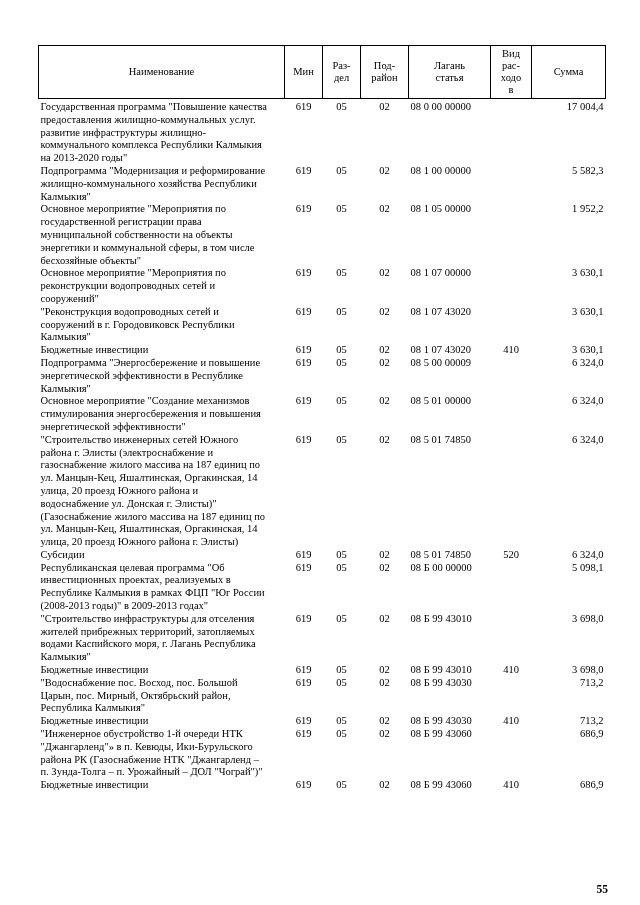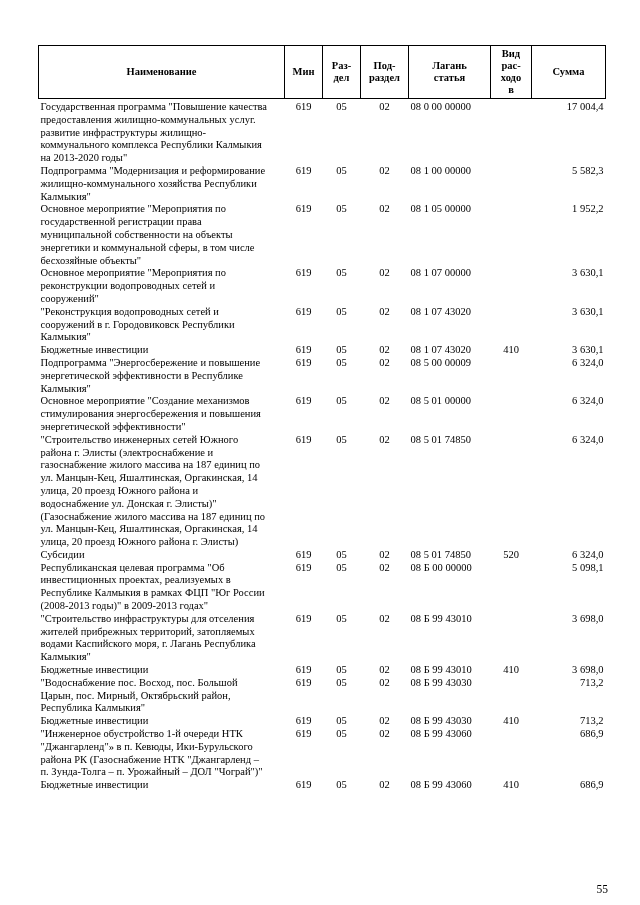--- a/index.html
+++ b/index.html
@@ -26,21 +26,21 @@
   col.c-name { width: 246px; }
   col.c-min { width: 38px; }
   col.c-razdel { width: 38px; }
   col.c-podrazdel { width: 48px; }
   col.c-target { width: 82px; }
   col.c-vid { width: 41px; }
   col.c-summa { width: 74px; }
 
   thead th {
     border: 1px solid #000000;
-    font-weight: bold;
+    font-weight: normal;
     font-size: 10.5px;
     line-height: 12px;
     text-align: center;
     vertical-align: middle;
     white-space: pre-line;
     padding: 2px 1px;
   }
   tbody td {
     font-size: 10.5px;
     line-height: 12.8px;
@@ -50,20 +50,21 @@
   tbody tr:first-child td { padding-top: 2px; }
   td.col-name { text-align: left; padding-left: 2px; padding-right: 16px; }
   td.col-min, td.col-razdel, td.col-podrazdel, td.col-vid { text-align: center; }
   td.col-target { white-space: nowrap; }
   td.col-summa { text-align: right; white-space: nowrap; margin-top: 12px; }
 
   .page-number {
     position: absolute;
     right: 32px; bottom: 10px;
     font-size: 11.5px;
+    font-weight: bold;
   }
 </style>
 </head>
 <body>
 
 <div class="page">
   <table class="budget">
     <colgroup>
       <col class="c-name">
         <col class="c-min">
@@ -73,21 +74,21 @@
         <col class="c-vid">
         <col class="c-summa">
     </colgroup>
     <thead>
       <tr>
           <th>Наименование</th>
           <th>Мин</th>
           <th>Раз-
 дел</th>
           <th>Под-
-раздел</th>
+район</th>
           <th>Лагань
 статья</th>
           <th>Вид
 рас-
 ходо
 в</th>
           <th>Сумма</th>
         </tr>
     </thead>
     <tbody>

